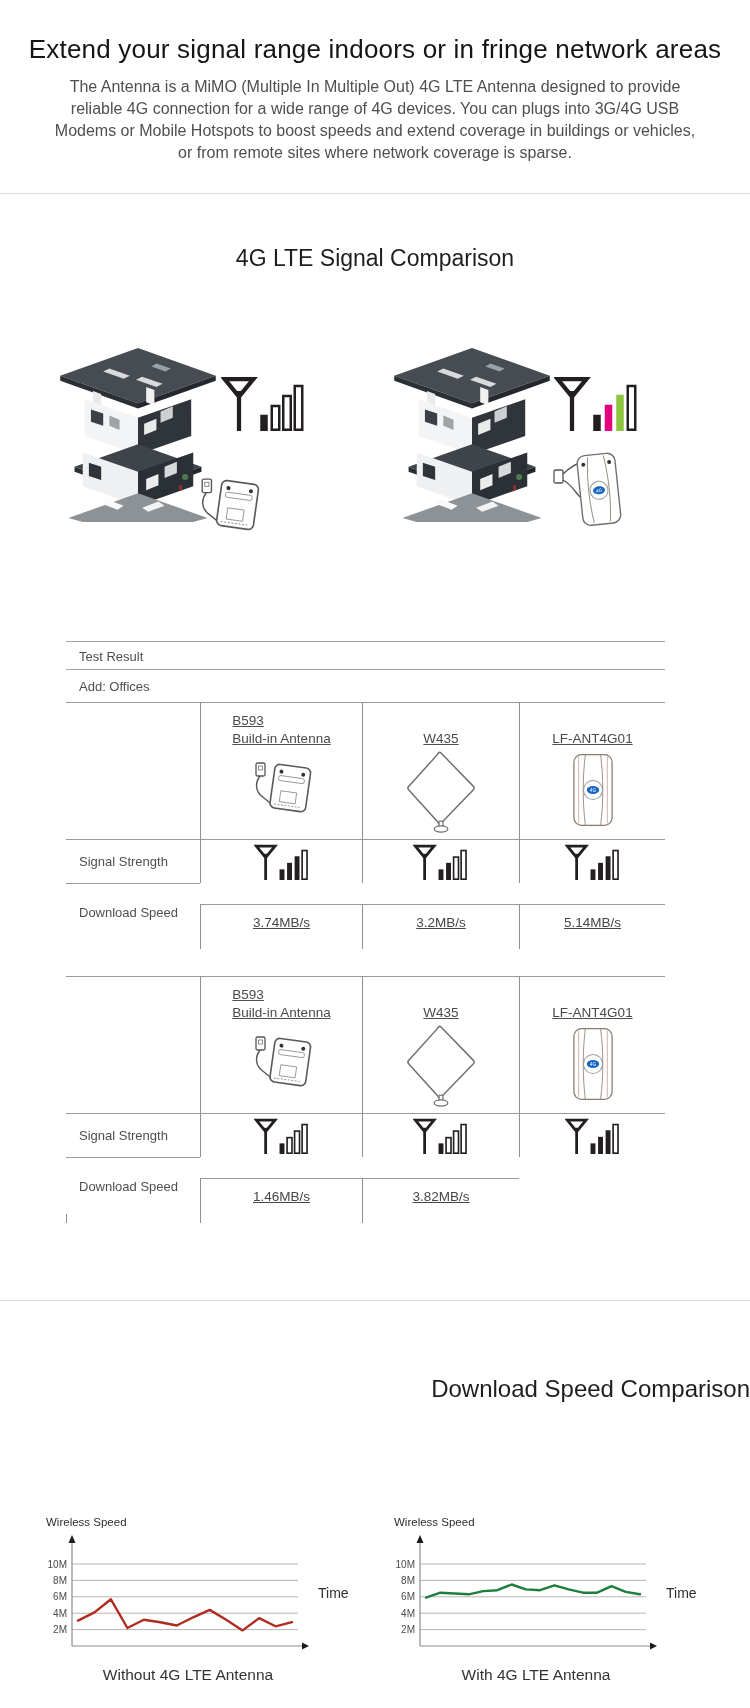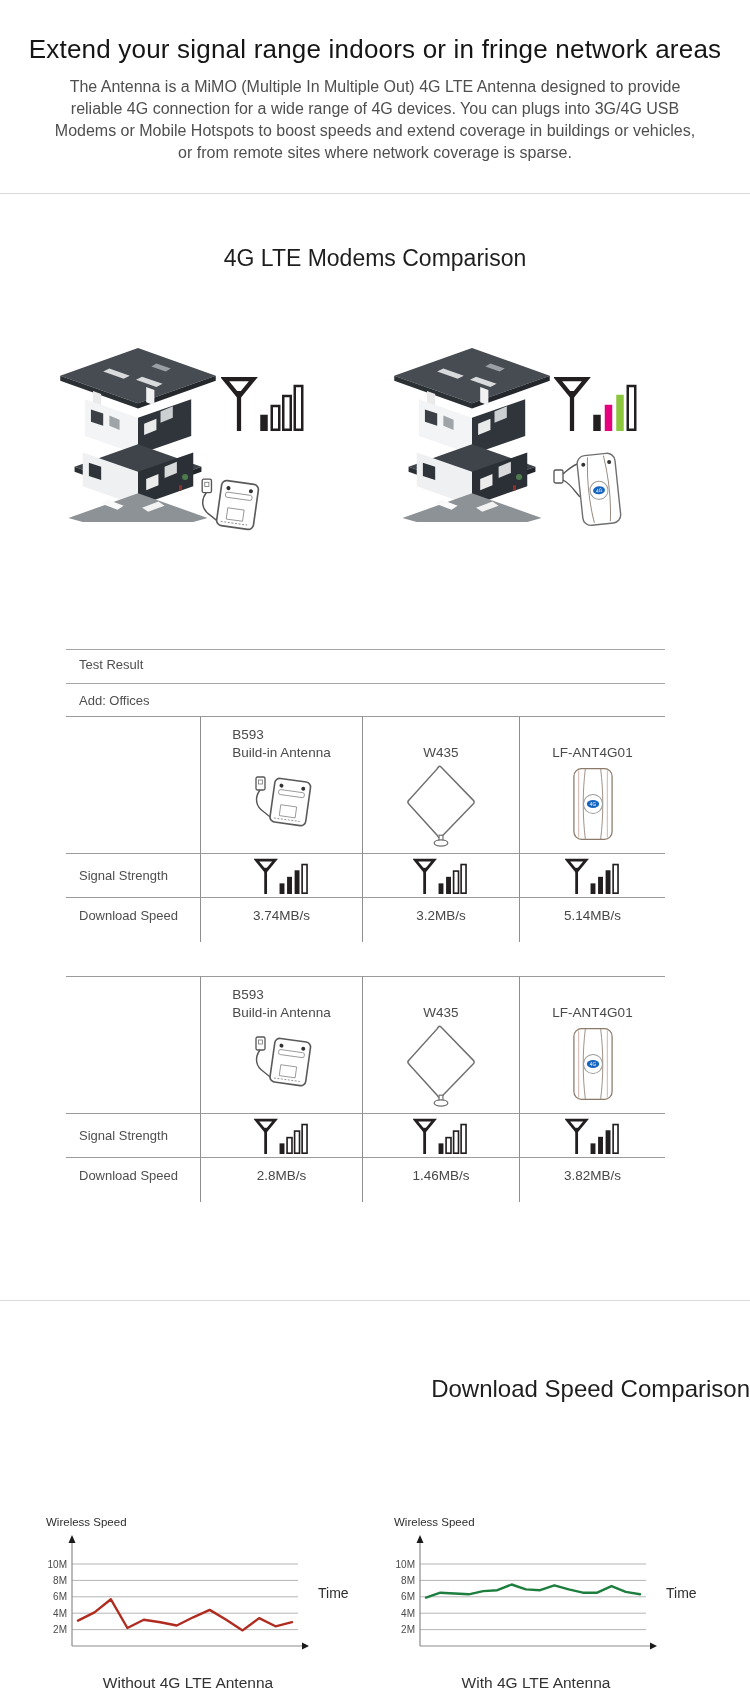--- a/index.html
+++ b/index.html
@@ -6,42 +6,42 @@
   #page{position:relative;width:750px;height:1708px;margin:0 auto;background:#fff;
         font-family:"Liberation Sans", sans-serif;color:#333;overflow:hidden;}
   .abs{position:absolute;}
   .center{left:0;width:750px;text-align:center;}
   h1.title{font-size:26px;font-weight:400;color:#151515;margin:0;letter-spacing:0.2px;}
   .intro{font-size:16px;line-height:22px;color:#4f4f4f;text-align:center;}
   .divider{left:0;width:750px;height:0;border-top:1px solid #d9d9d9;}
   .h2{font-size:23px;font-weight:400;color:#1e1e1e;margin:0;}
   
   .tblwrap{width:599px;font-size:13px;color:#4f4f4f;}
-  .prerow{height:35px;line-height:29px;padding-left:13px;border-top:1px solid #a5a5a5;border-bottom:1px solid #a5a5a5;box-sizing:border-box;margin-top:8px;}
+  .prerow{height:29px;line-height:29px;padding-left:13px;border-top:1px solid #a5a5a5;border-bottom:1px solid #a5a5a5;box-sizing:border-box;}
   .addrow{height:32px;line-height:33px;padding-left:13px;box-sizing:border-box;}
   .grid{display:grid;grid-template-columns:134px 162px 157px 146px;}
   .cell{border-top:1px solid #9b9b9b;box-sizing:border-box;}
-  .vline{border-left:1px solid #8f8f8f;}
+  .vline{border-left:1px solid #8f8f8f;text-decoration:underline;}
   .imgrow{height:137px;display:flex;flex-direction:column;align-items:center;padding-top:9px;}
   .hdr-block{display:inline-block;text-align:left;font-size:13.5px;color:#4a4a4a;}
   .hdr-line{display:block;min-height:18px;line-height:18px;}
   .sigrow{height:44px;display:flex;align-items:center;justify-content:center;}
   .lblcell{display:flex;align-items:center;padding-left:13px;}
-  .dlrow{height:36px;display:flex;align-items:center;justify-content:center;font-size:13.5px;color:#474747;}
+  .dlrow{height:36px;display:flex;align-items:center;justify-content:center;font-size:13.5px;color:#474747;margin-top:21px;}
   .overhang{height:9px;border-top:none;}
   .sig-table svg{width:56px;height:36px;display:block;}
   .sig-house svg{width:86px;height:55px;display:block;}
   .dev-b593{margin-top:12px;}
   .dev-w435{margin-top:1px;}
   .dev-lf{margin-top:4px;}
   
   .chart{width:300px;}
   .chart .ylab{font-size:11.5px;color:#2e2e2e;padding-left:8px;height:16px;margin-top:48px;}
   .chart .timelab{position:absolute;left:280px;top:117px;font-size:14px;color:#2e2e2e;}
-  .chart .caption{text-align:center;font-size:15.5px;color:#333;margin-top:12px;}
+  .chart .caption{text-align:center;font-size:15.5px;color:#333;margin-top:4px;}
   .hidden-defs{position:absolute;width:0;height:0;overflow:hidden;}
 </style>
 </head>
 <body>
 
 <svg class="hidden-defs" aria-hidden="true">
   <defs>
     <symbol id="house" viewBox="0 0 160 172">
       <polygon points="80,2 156,29 80,56 4,29" fill="#464c52"></polygon>
       <polygon points="52,22 72,29 66,32 46,25" fill="#d9dadb"></polygon>
@@ -117,21 +117,21 @@
   </defs>
 </svg>
 
 <div id="page">
 
   <h1 class="abs center title" style="top:34px;">Extend your signal range indoors or in fringe network areas</h1>
   <div class="abs intro" style="top:76px;left:47px;width:656px;">The Antenna is a MiMO (Multiple In Multiple Out) 4G LTE Antenna designed to provide reliable 4G connection for a wide range of 4G devices. You can plugs into 3G/4G USB Modems or Mobile Hotspots to boost speeds and extend coverage in buildings or vehicles, or from remote sites where network coverage is sparse.</div>
 
   <div class="abs divider" style="top:193px;"></div>
 
-  <div class="abs center h2" style="top:245px;">4G LTE Modems Comparison</div>
+  <div class="abs center h2" style="top:245px;">4G LTE Signal Comparison</div>
 
   <svg class="abs" style="left:56px;top:346px;width:164px;height:176px;">
       <use href="#house"></use>
     </svg>
   <div class="abs sig-house" style="left:221px;top:376px;">
       <svg viewBox="0 0 68 44">
         <polygon points="2.5,2.5 25.5,2.5 14,16.5" fill="#fff" stroke="#231f20" stroke-width="3.4"></polygon>
         <rect x="12.3" y="12" width="3.4" height="32" fill="#231f20"></rect>
         <rect x="31" y="31" width="6" height="13" fill="#231f20"></rect>
         <rect x="40.2" y="24" width="6" height="19" fill="#fff" stroke="#231f20" stroke-width="2"></rect>
@@ -289,21 +289,20 @@
           <svg viewBox="0 0 68 44">
             <polygon points="2.5,2.5 25.5,2.5 14,16.5" fill="#fff" stroke="#231f20" stroke-width="3.4"></polygon>
             <rect x="12.3" y="12" width="3.4" height="32" fill="#231f20"></rect>
             <rect x="31" y="31" width="6" height="13" fill="#231f20"></rect>
             <rect x="40.2" y="23" width="6" height="21" fill="#231f20"></rect>
             <rect x="49.4" y="15" width="6" height="29" fill="#231f20"></rect>
             <rect x="58.599999999999994" y="8" width="6" height="35" fill="#fff" stroke="#231f20" stroke-width="2"></rect>
           </svg>
         </div>
       <div class="cell lblcell">Download Speed</div>
-      <div class="cell vline dlrow">2.8MB/s</div>
       <div class="cell vline dlrow">1.46MB/s</div>
       <div class="cell vline dlrow">3.82MB/s</div>
       <div class="overhang"></div>
       <div class="overhang vline"></div>
       <div class="overhang vline"></div>
       <div class="overhang vline"></div>
     </div>
   </div>
 
   <div class="abs divider" style="top:1300px;"></div>

